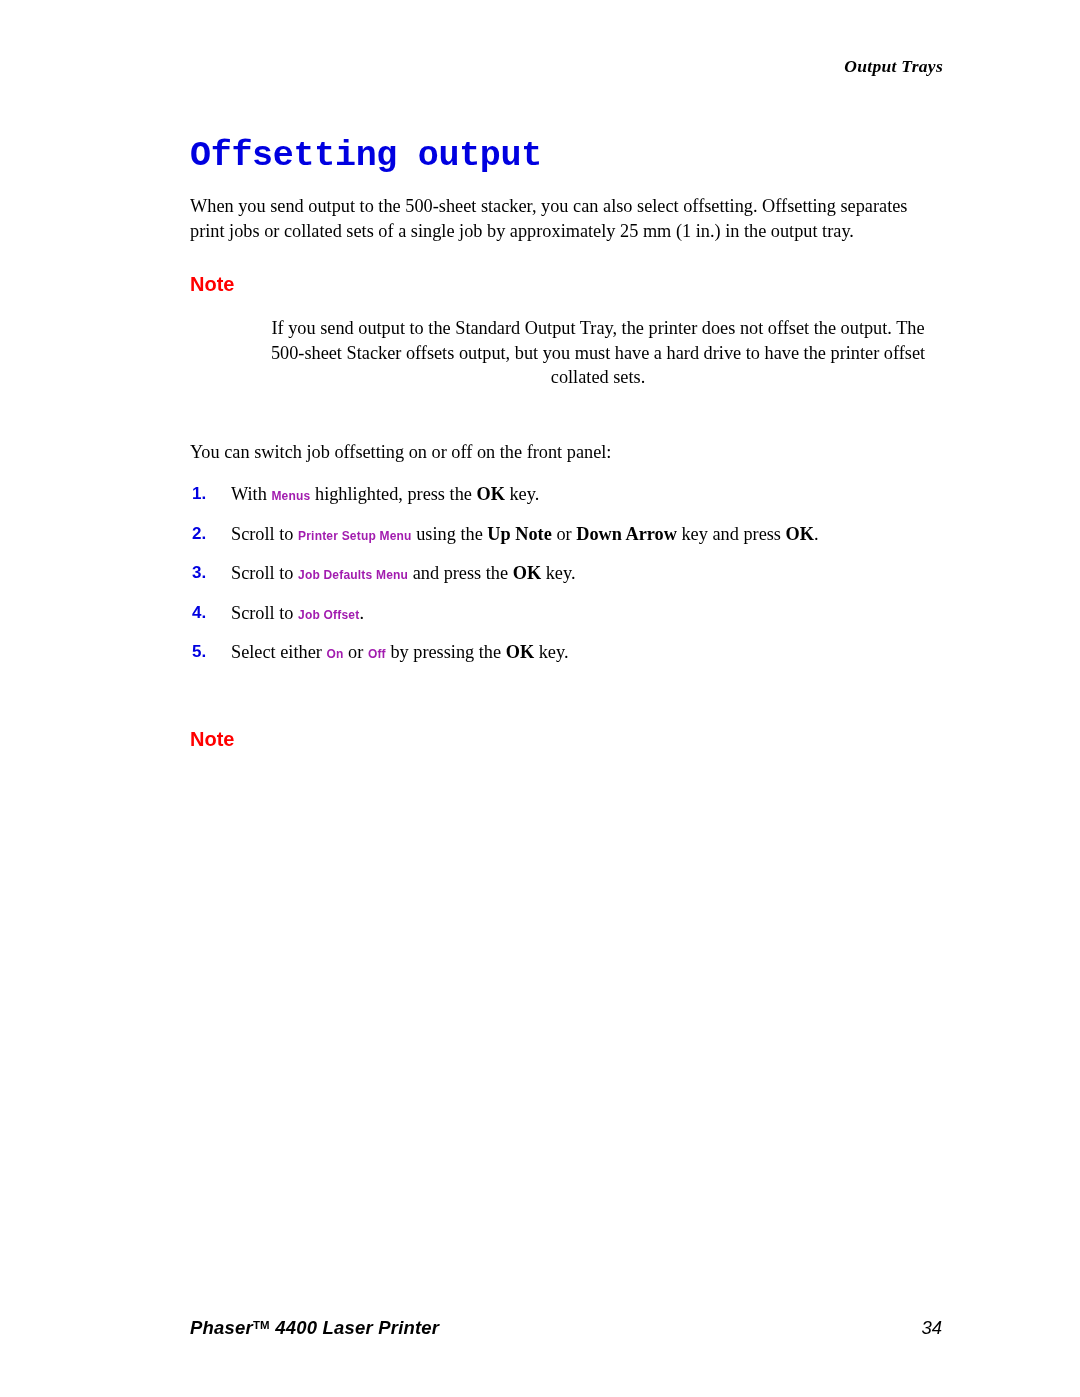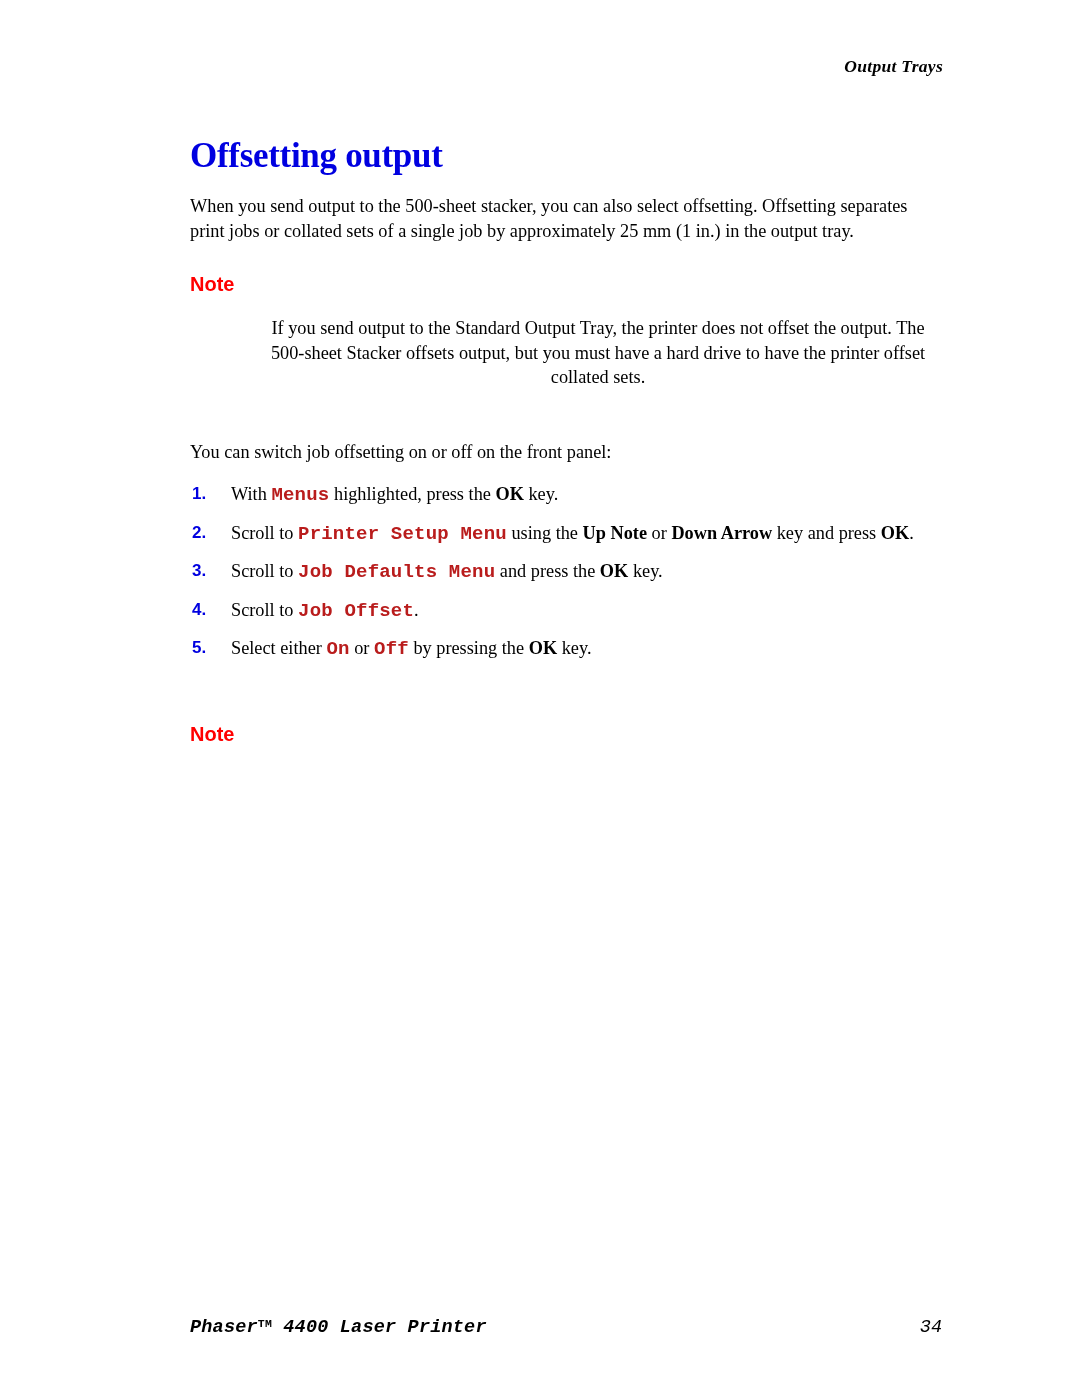--- a/index.html
+++ b/index.html
@@ -30,21 +30,21 @@
     letter-spacing: 0.3px;
     color: #000000;
     font-weight: bold;
   }
 
   
   .page-title {
     position: absolute;
     top: 113px;
     left: 190px;
-    font-family: Liberation Serif, serif;
+    font-family: Liberation Mono, monospace;
     font-weight: bold;
     font-size: 35px;
     line-height: 40px;
     color: #0000e0;
     letter-spacing: -0.3px;
   }
 
   
   .content {
     position: absolute;
@@ -99,24 +99,24 @@
     left: 2px;
     top: 0;
     font-family: "Liberation Sans", "DejaVu Sans", sans-serif;
     font-weight: bold;
     font-size: 17px;
     color: #0000e0;
   }
 
   
   .code {
-    font-family: Liberation Mono, monospace;
-    font-weight: bold;
-    font-size: 19px;
-    color: #b91c1c;
+    font-family: Liberation Sans, sans-serif;
+    font-weight: bold;
+    font-size: 12px;
+    color: #a21caf;
     letter-spacing: 0.2px;
   }
   .kbd {
     font-weight: bold;
   }
   .tm {
     font-size: 0.62em;
     vertical-align: 0.42em;
     font-style: normal;
     letter-spacing: 0.2px;
@@ -124,21 +124,21 @@
 
   
   .footer {
     position: absolute;
     left: 190px;
     top: 1317px;
     width: 752px;
     display: flex;
     justify-content: space-between;
     align-items: baseline;
-    font-family: Liberation Mono, monospace;
+    font-family: Liberation Sans, sans-serif;
     font-style: italic;
     font-size: 18.5px;
   }
   .footer-left { font-weight: bold; letter-spacing: 0.2px; }
   .footer-right { font-weight: normal; }
 </style>
 </head>
 <body>
 
 <div class="page">

